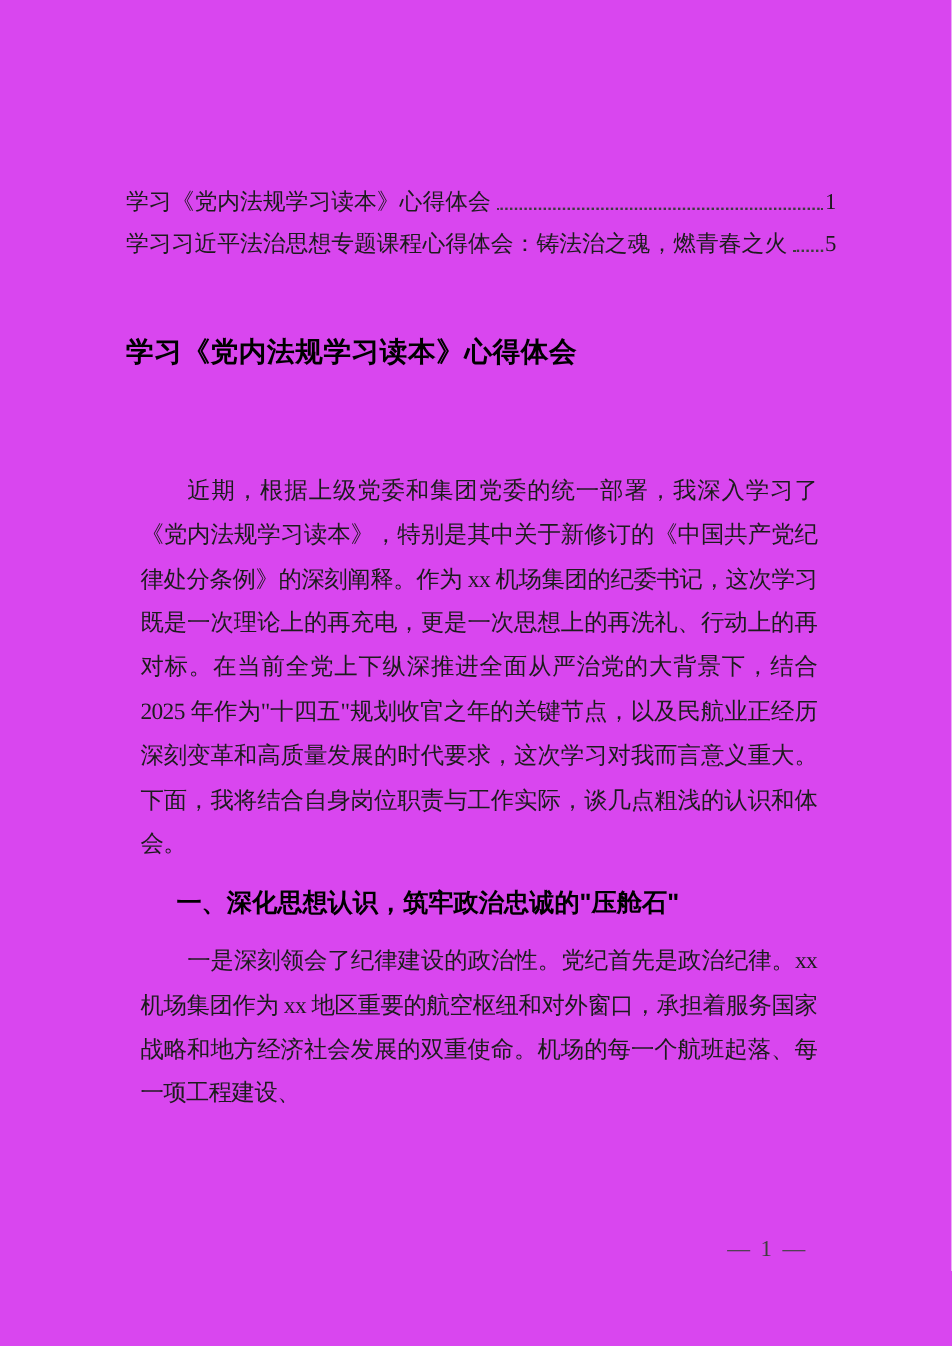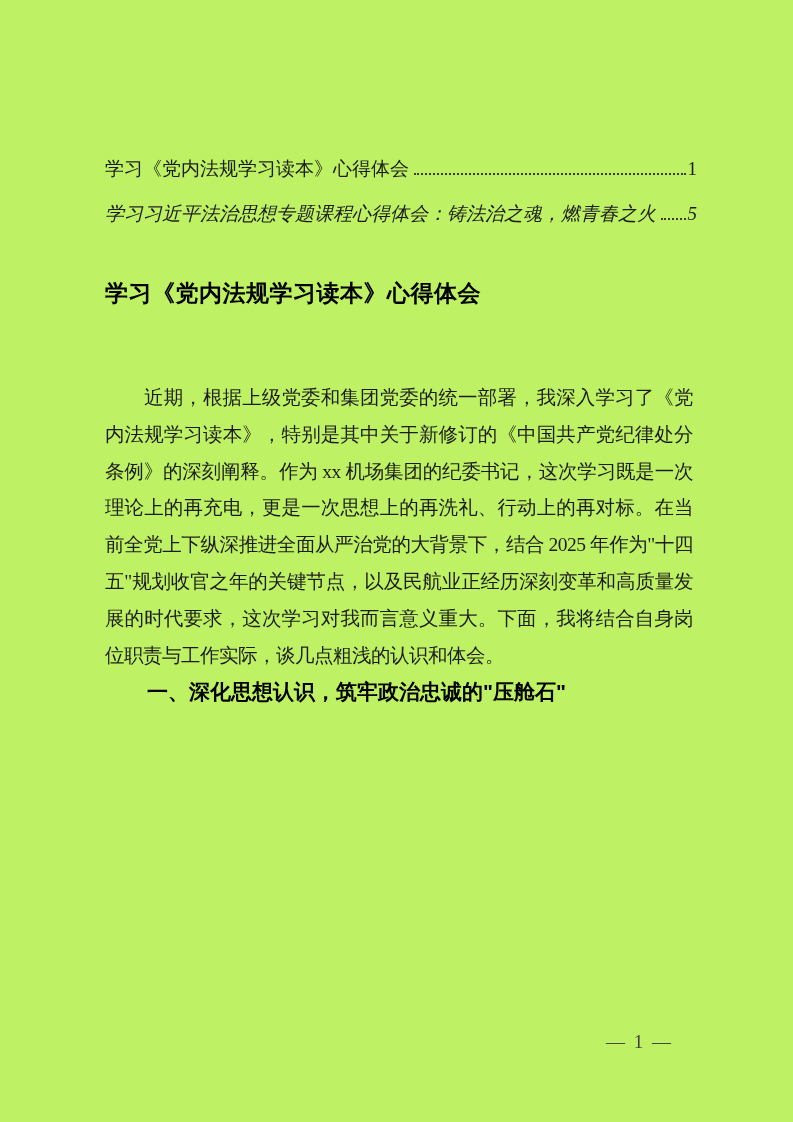--- a/index.html
+++ b/index.html
@@ -4,21 +4,21 @@
 <style>
   html, body {
     margin: 0;
     padding: 0;
     background: #ffffff;
   }
   .page {
     position: relative;
     width: 793px;
     height: 1122px;
-    background: #bef264;
+    background: #d946ef;
     overflow: hidden;
     font-family: "Liberation Serif", "DejaVu Serif", serif;
     color: #1c1c1c;
   }
 
   
   .toc {
     position: absolute;
     left: 105px;
     right: 96px;
@@ -26,22 +26,21 @@
   }
   .toc-entry {
     display: flex;
     align-items: flex-end;
     font-size: 19px;
     line-height: 23px;
     color: #1c1c1c;
     cursor: pointer;
   }
   .toc-entry + .toc-entry {
-    margin-top: 22px;
-    font-style: italic;
+    margin-top: 12px;
   }
   .toc-title {
     white-space: nowrap;
   }
   .toc-leader {
     flex: 1 1 auto;
     min-width: 20px;
     border-bottom: 2px dotted #3c3c3c;
     margin: 0 2px 5px 5px;
   }
@@ -70,21 +69,21 @@
     top: 380px;
     width: 588px;
     font-size: 19.5px;
     line-height: 36.8px;
     letter-spacing: -0.5px;
     text-align: justify;
     text-justify: inter-ideograph;
     color: #1c1c1c;
   }
   .body-text p {
-    margin: 0;
+    margin: 12px;
     text-indent: 2em;
   }
   .body-text h2 {
     margin: 0;
     text-indent: 2em;
     font-family: "Liberation Sans", "DejaVu Sans", sans-serif;
     font-size: 21px;
     line-height: 36.8px;
     font-weight: 700;
     letter-spacing: 0;
@@ -118,19 +117,20 @@
       <span class="toc-leader"></span>
       <span class="toc-page">5</span>
     </div>
   </nav>
 
   <h1 class="doc-title">学习《党内法规学习读本》心得体会</h1>
 
   <div class="body-text">
     <p>近期，根据上级党委和集团党委的统一部署，我深入学习了《党内法规学习读本》，特别是其中关于新修订的《中国共产党纪律处分条例》的深刻阐释。作为 xx 机场集团的纪委书记，这次学习既是一次理论上的再充电，更是一次思想上的再洗礼、行动上的再对标。在当前全党上下纵深推进全面从严治党的大背景下，结合 2025 年作为"十四五"规划收官之年的关键节点，以及民航业正经历深刻变革和高质量发展的时代要求，这次学习对我而言意义重大。下面，我将结合自身岗位职责与工作实际，谈几点粗浅的认识和体会。</p>
     <h2>一、深化思想认识，筑牢政治忠诚的"压舱石"</h2>
+    <p>一是深刻领会了纪律建设的政治性。党纪首先是政治纪律。xx 机场集团作为 xx 地区重要的航空枢纽和对外窗口，承担着服务国家战略和地方经济社会发展的双重使命。机场的每一个航班起落、每一项工程建设、</p>
   </div>
 
   <div class="page-footer">
     <span>— 1 —</span>
   </div>
 
 </div>
 
 </body></html>

